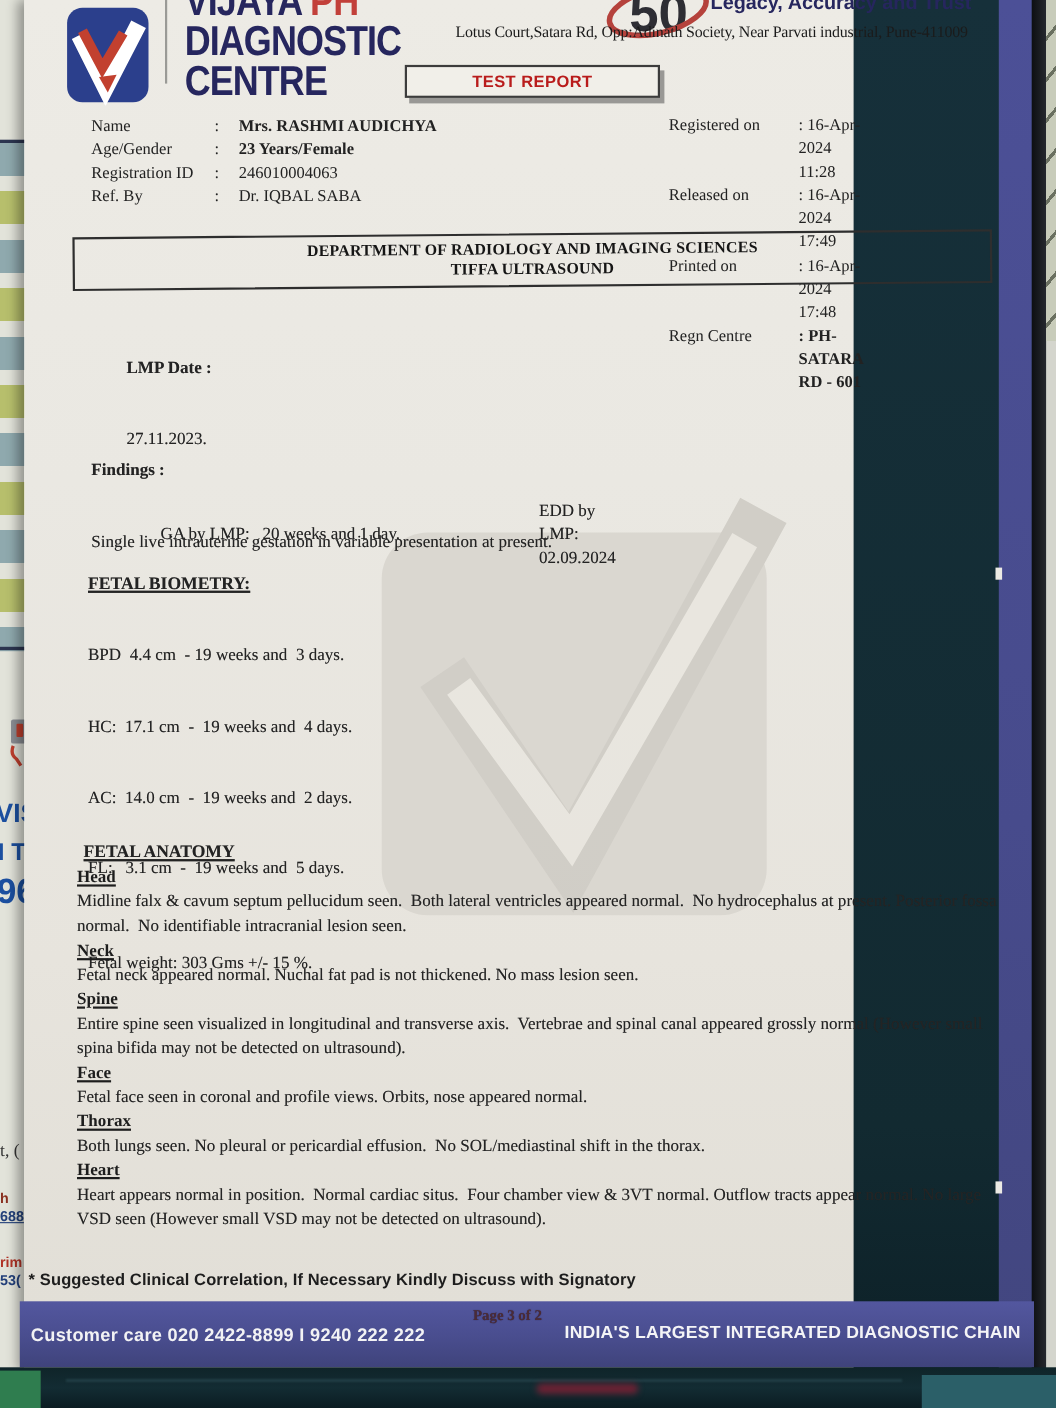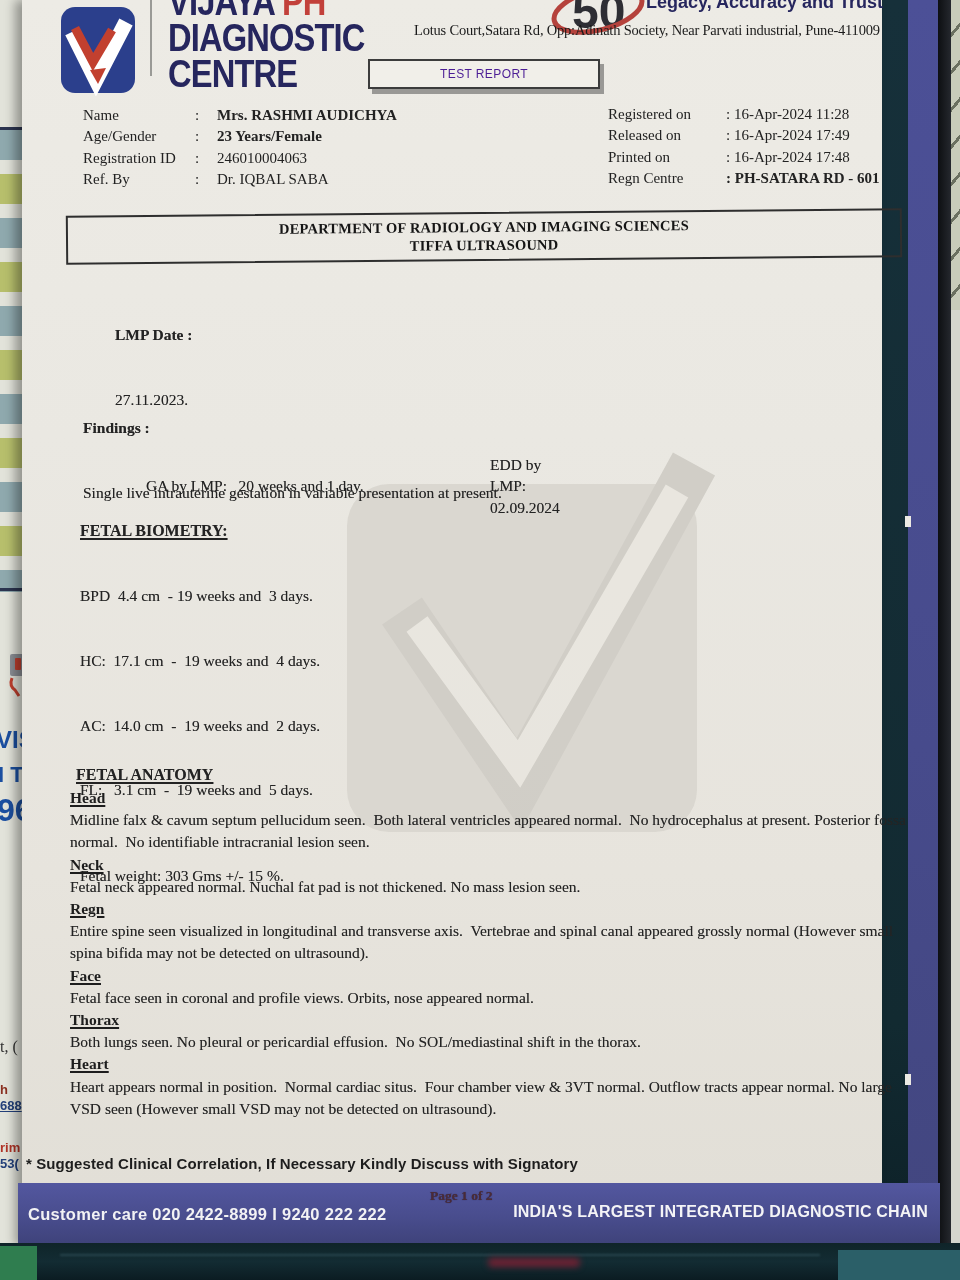--- a/index.html
+++ b/index.html
@@ -10,21 +10,21 @@
   
   .left-strip{left:0;top:0;width:27px;height:1250px;background:#e2e3da;}
   .left-stripes{left:0;top:130px;width:27px;height:462px;
     background:repeating-linear-gradient(180deg,#8fa9ae 0 30px,#e2e3da 30px 44px,#b7bf6c 44px 74px,#e2e3da 74px 88px);}
   .navy-line{left:0;width:27px;height:3px;background:#2c3550;}
   .frag{font-family:"Liberation Sans",sans-serif;font-weight:bold;color:#1b4fa0;white-space:nowrap;}
   .flyer-icon{left:7px;top:652px;width:22px;height:46px;}
   .leaf-icon{left:27px;top:958px;width:18px;height:52px;}
 
   
-  .paper{left:22px;top:0;width:860px;height:1246px;
+  .paper{left:22px;top:0;width:754px;height:1246px;
     background:linear-gradient(180deg,#edebe5 0%,#eae8e2 35%,#e7e4dd 70%,#e1ded6 100%);
     box-shadow:-7px 0 10px rgba(0,0,0,.35);}
   .band{left:908px;top:0;width:30px;height:1246px;background:linear-gradient(180deg,#4c5097 0%,#474b8c 60%,#42467f 100%);}
   .band-notch{left:905px;width:6px;height:11px;background:#eceae4;}
   .shadow-strip{left:938px;top:0;width:13px;height:1248px;background:linear-gradient(90deg,#0d0f12,#25282e);}
   .right-edge{left:951px;top:0;width:9px;height:1248px;background:#d4d5cd;}
   .right-edge-top{left:951px;top:0;width:9px;height:310px;
     background:repeating-linear-gradient(-50deg,#c8ccba 0 14px,#6a7060 14px 17px,#c8ccba 17px 24px);}
 
   
@@ -38,21 +38,21 @@
   .logo{left:38px;top:6px;width:76px;height:90px;}
   .divider{left:128px;top:0;width:2px;height:76px;background:#9a9a96;}
   .brand{left:146px;top:-16px;font-family:"Liberation Sans",sans-serif;font-weight:bold;color:#26265e;
     font-size:38px;line-height:36px;letter-spacing:-1px;transform:scaleX(.86);transform-origin:left top;white-space:nowrap;}
   .brand .ph{color:#c2403a;}
   .tagline{left:624px;top:-8px;font-family:"Liberation Sans",sans-serif;font-weight:bold;font-size:18px;color:#26265e;white-space:nowrap;}
   .logo50{left:528px;top:-30px;width:96px;height:78px;overflow:hidden;}
   .address{left:392px;top:22px;font-size:14.5px;color:#1b1b1b;letter-spacing:-0.2px;white-space:nowrap;}
   .test-box{left:346px;top:59px;width:228px;height:26px;background:#f1efe9;border:2px solid #3c3c3c;
     box-shadow:4px 5px 0 rgba(70,70,70,.5);display:flex;align-items:center;justify-content:center;}
-  .test-box span{font-family:"Liberation Sans",sans-serif;font-weight:normal;font-size:12px;color:#4c1d95;letter-spacing:.4px;}
+  .test-box span{font-family:"Liberation Sans",sans-serif;font-weight:bold;font-size:15px;color:#b91c1c;letter-spacing:.4px;}
 
   
   .meta{font-size:15px;color:#222;line-height:21.3px;}
   .meta-left{left:61px;top:105px;}
   .meta-left .row{display:grid;grid-template-columns:112px 22px auto;}
   .meta-right{left:586px;top:104px;}
   .meta-right .row{display:grid;grid-template-columns:118px auto;}
   .bold{font-weight:bold;}
 
   
@@ -214,41 +214,41 @@
       <div style="margin-top:21px;">Fetal weight: 303 Gms +/- 15 %.</div>
     </div>
 
 
     <div class="abs body-txt sec-anatomy-h h-ul">FETAL ANATOMY</div>
     <div class="abs anatomy-flow">
       <div class="a-title">Head</div>
       <div class="a-text">Midline falx &amp; cavum septum pellucidum seen.  Both lateral ventricles appeared normal.  No hydrocephalus at present. Posterior fossa normal.  No identifiable intracranial lesion seen.</div>
       <div class="a-title">Neck</div>
       <div class="a-text">Fetal neck appeared normal. Nuchal fat pad is not thickened. No mass lesion seen.</div>
-      <div class="a-title">Regn</div>
+      <div class="a-title">Spine</div>
       <div class="a-text">Entire spine seen visualized in longitudinal and transverse axis.  Vertebrae and spinal canal appeared grossly normal (However small spina bifida may not be detected on ultrasound).</div>
       <div class="a-title">Face</div>
       <div class="a-text">Fetal face seen in coronal and profile views. Orbits, nose appeared normal.</div>
       <div class="a-title">Thorax</div>
       <div class="a-text">Both lungs seen. No pleural or pericardial effusion.  No SOL/mediastinal shift in the thorax.</div>
       <div class="a-title">Heart</div>
       <div class="a-text">Heart appears normal in position.  Normal cardiac situs.  Four chamber view &amp; 3VT normal. Outflow tracts appear normal. No large VSD seen (However small VSD may not be detected on ultrasound).</div>
     </div>
   </div>
 
   <div class="abs band"></div>
   <div class="abs band-notch" style="top:516px;"></div>
   <div class="abs band-notch" style="top:1074px;"></div>
   <div class="abs shadow-strip"></div>
   <div class="abs right-edge"></div>
   <div class="abs right-edge-top"></div>
 
   <div class="abs note">* Suggested Clinical Correlation, If Necessary Kindly Discuss with Signatory</div>
   <div class="abs footer-bar"></div>
-  <div class="abs page-label">Page 1 of 2</div>
+  <div class="abs page-label">Page 3 of 2</div>
   <div class="abs cc">Customer care 020 2422-8899   I  9240 222 222</div>
   <div class="abs chain">INDIA'S LARGEST INTEGRATED DIAGNOSTIC CHAIN</div>
 
   <div class="abs desk"></div>
   <div class="abs desk-green"></div>
   <div class="abs desk-teal"></div>
   <div class="abs desk-line"></div>
   <div class="abs desk-red"></div>
 
 </div>

